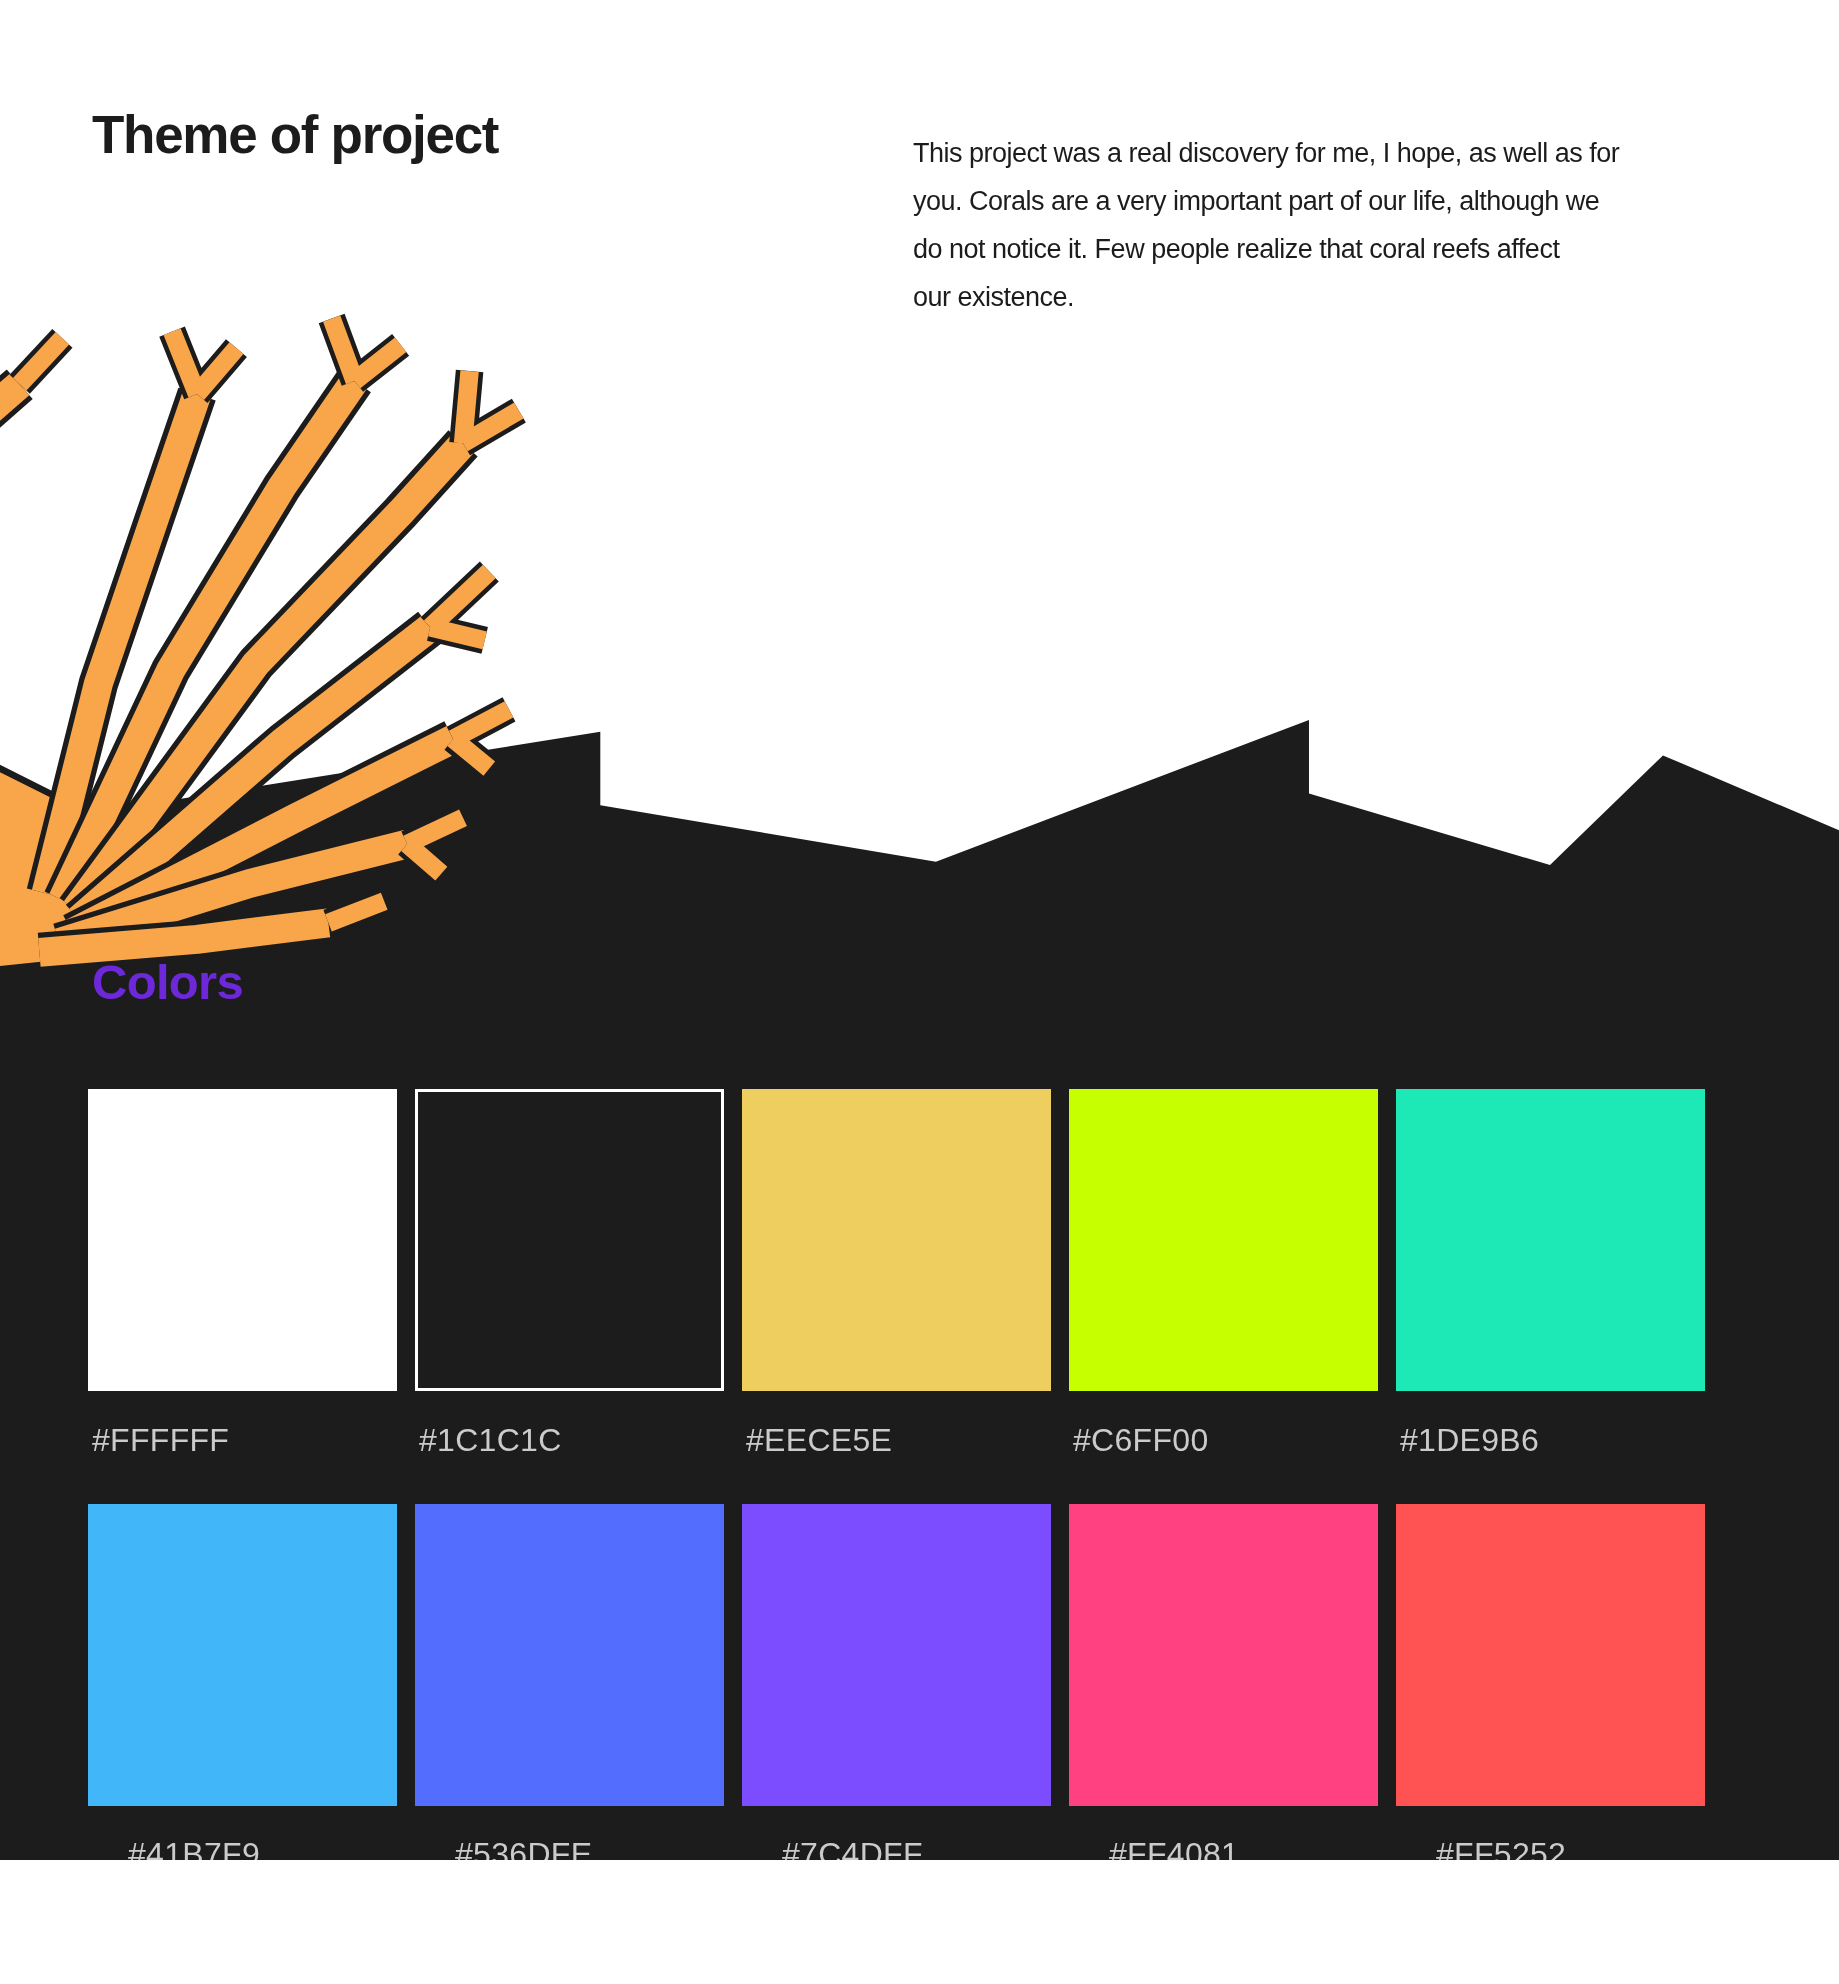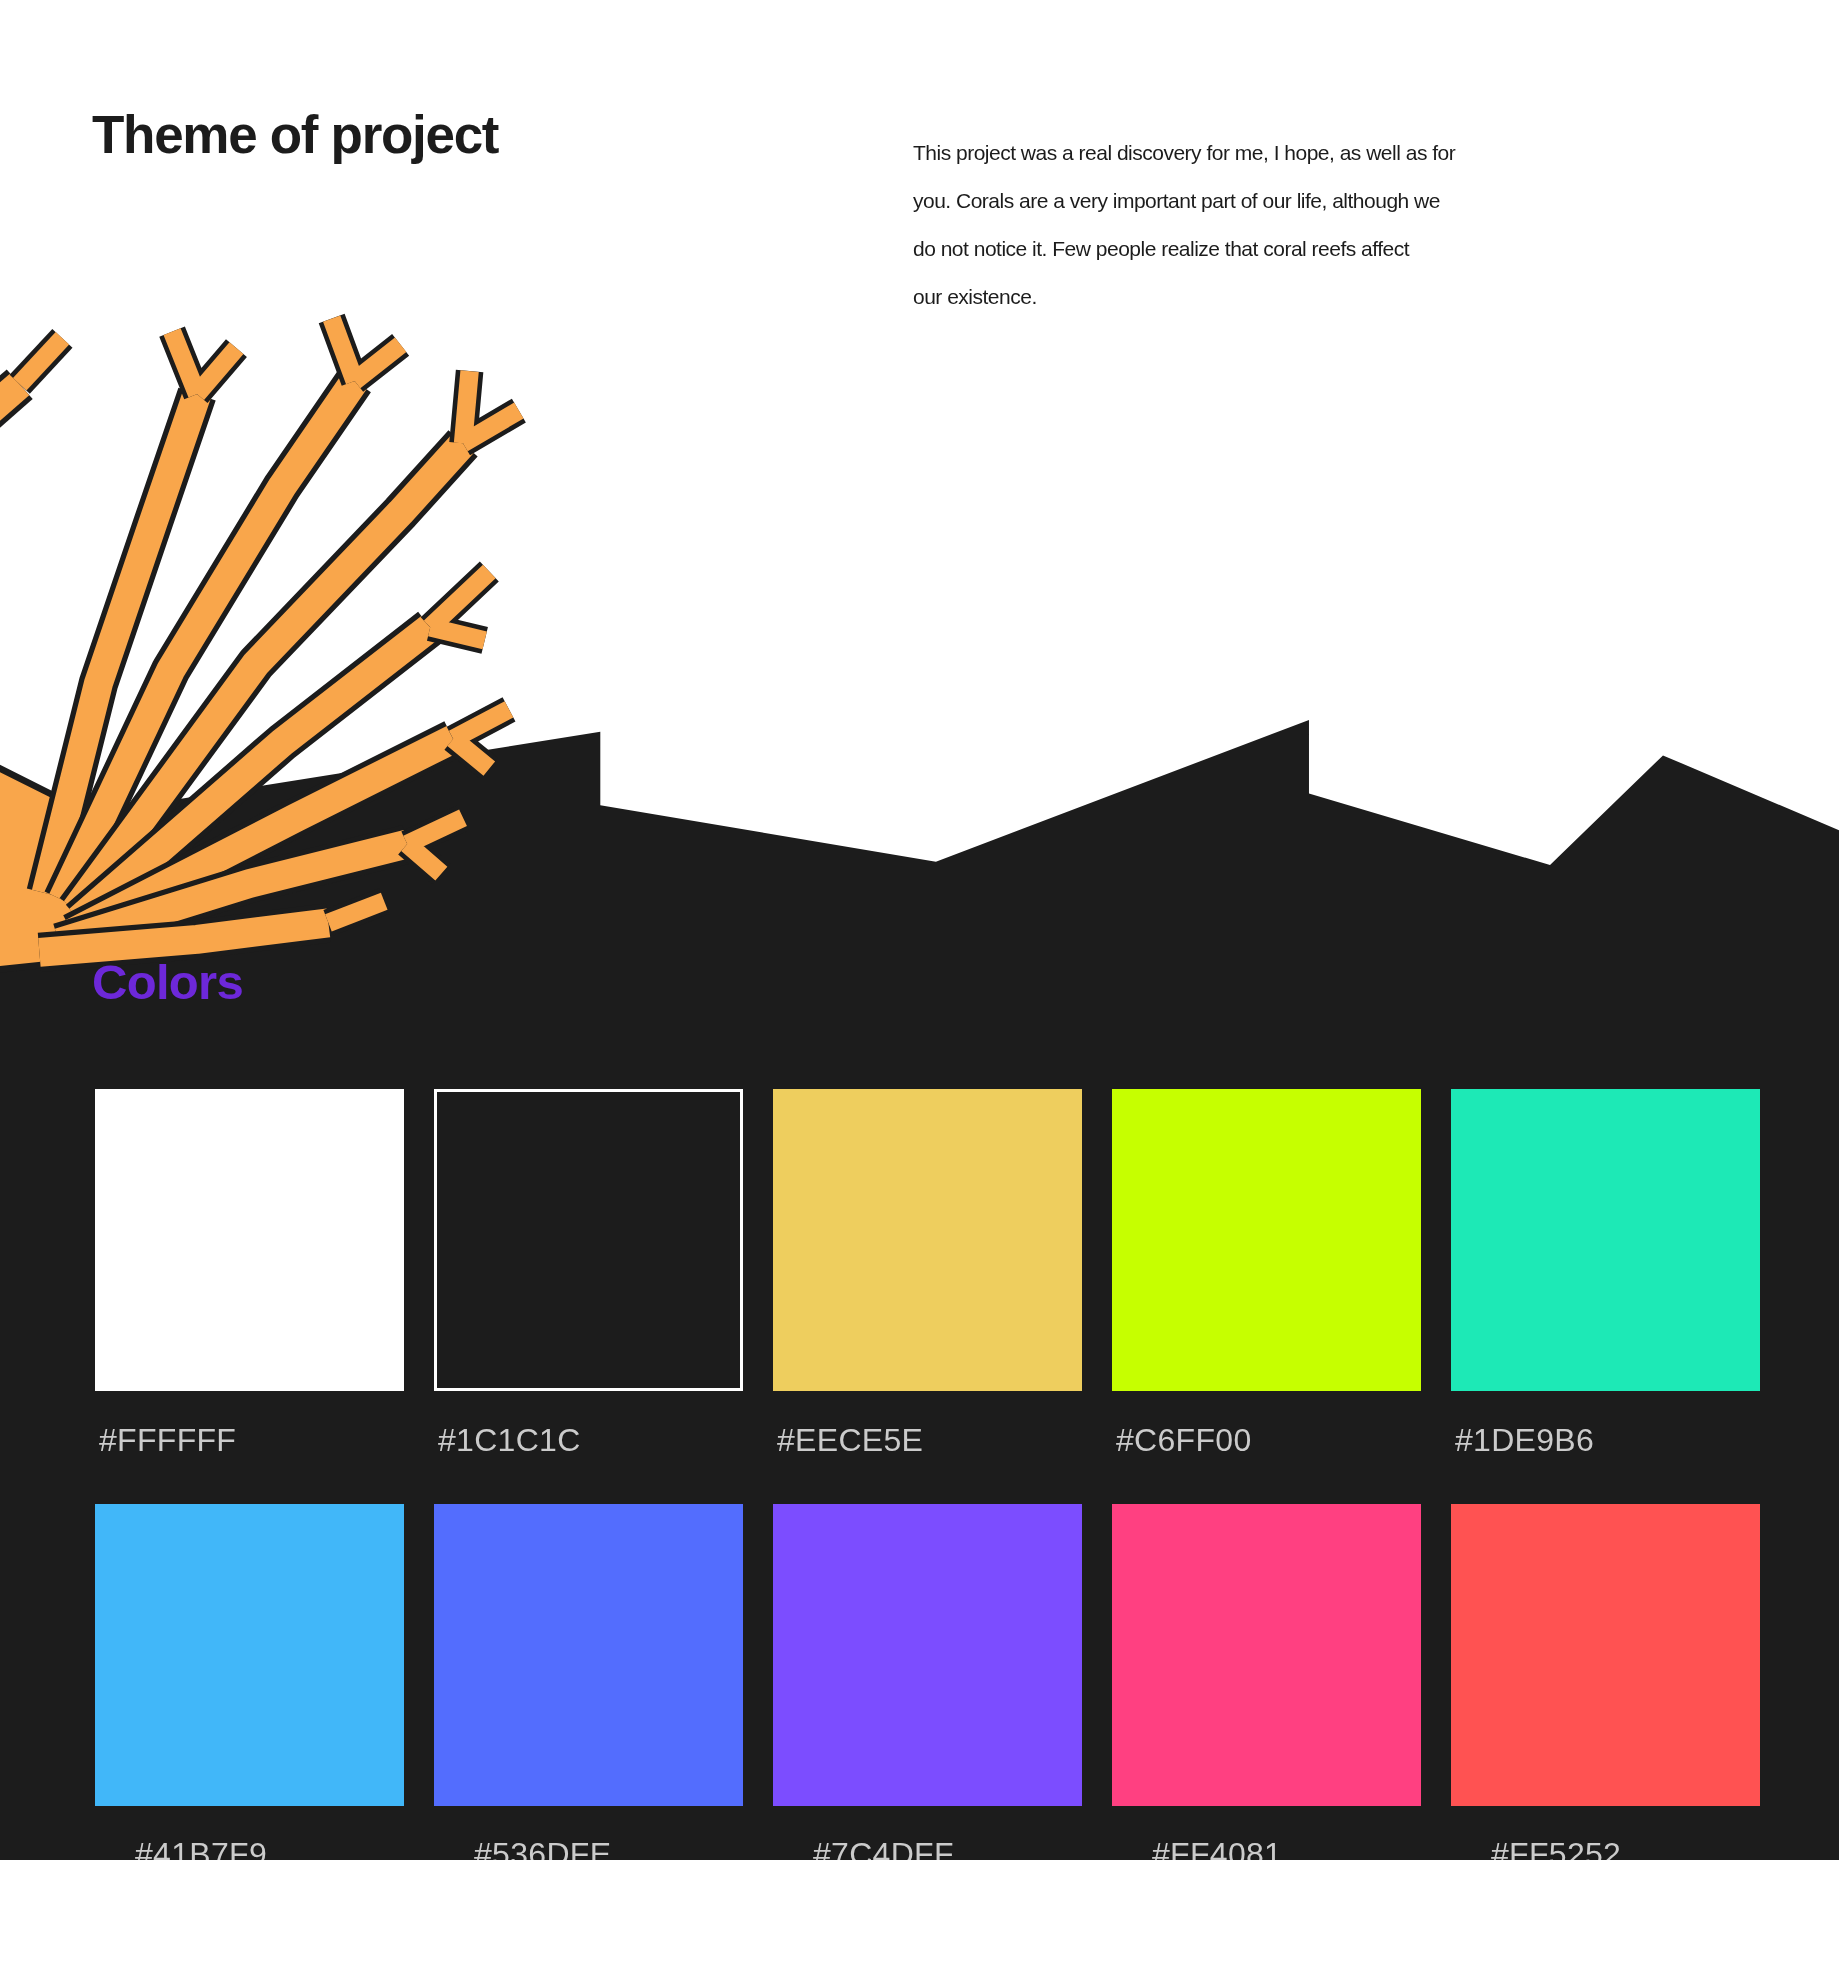--- a/index.html
+++ b/index.html
@@ -22,31 +22,31 @@
     position:absolute;left:92px;top:108px;margin:0;z-index:2;
     font-size:53px;font-weight:700;letter-spacing:-1.3px;color:var(--dark,#1C1C1C);
     line-height:1;
   }
   .intro{
     position:absolute;left:913px;top:129px;width:893px;z-index:2;
     color:var(--dark,#1C1C1C);
   }
   .intro p{
     margin:0 0 48px 0;
-    font-size:21px;line-height:48px;letter-spacing:-0.5px;
+    font-size:27px;line-height:48px;letter-spacing:-0.5px;
     white-space:pre-line;
   }
   .colors-heading{
     position:absolute;left:92px;top:958px;margin:0;z-index:2;
     font-size:49px;font-weight:700;letter-spacing:-0.7px;color:#6d28d9;
     line-height:1;
   }
   .grid{
-    position:absolute;left:95px;z-index:2;
-    display:grid;grid-template-columns:repeat(5,309px);column-gap:30px;
+    position:absolute;left:88px;z-index:2;
+    display:grid;grid-template-columns:repeat(5,309px);column-gap:18px;
   }
   .row1{top:1089px;}
   .labels1{top:1423px;}
   .row2{top:1504px;}
   .labels2{top:1837px;margin-left:36px;}
   .swatch{width:309px;height:302px;box-sizing:border-box;}
   .swatch.bordered{border:3.3px solid #ffffff;}
   .hex-label{
     font-size:32px;line-height:1.1;letter-spacing:0.3px;
     color:var(--label-color,#CBCBCB);

